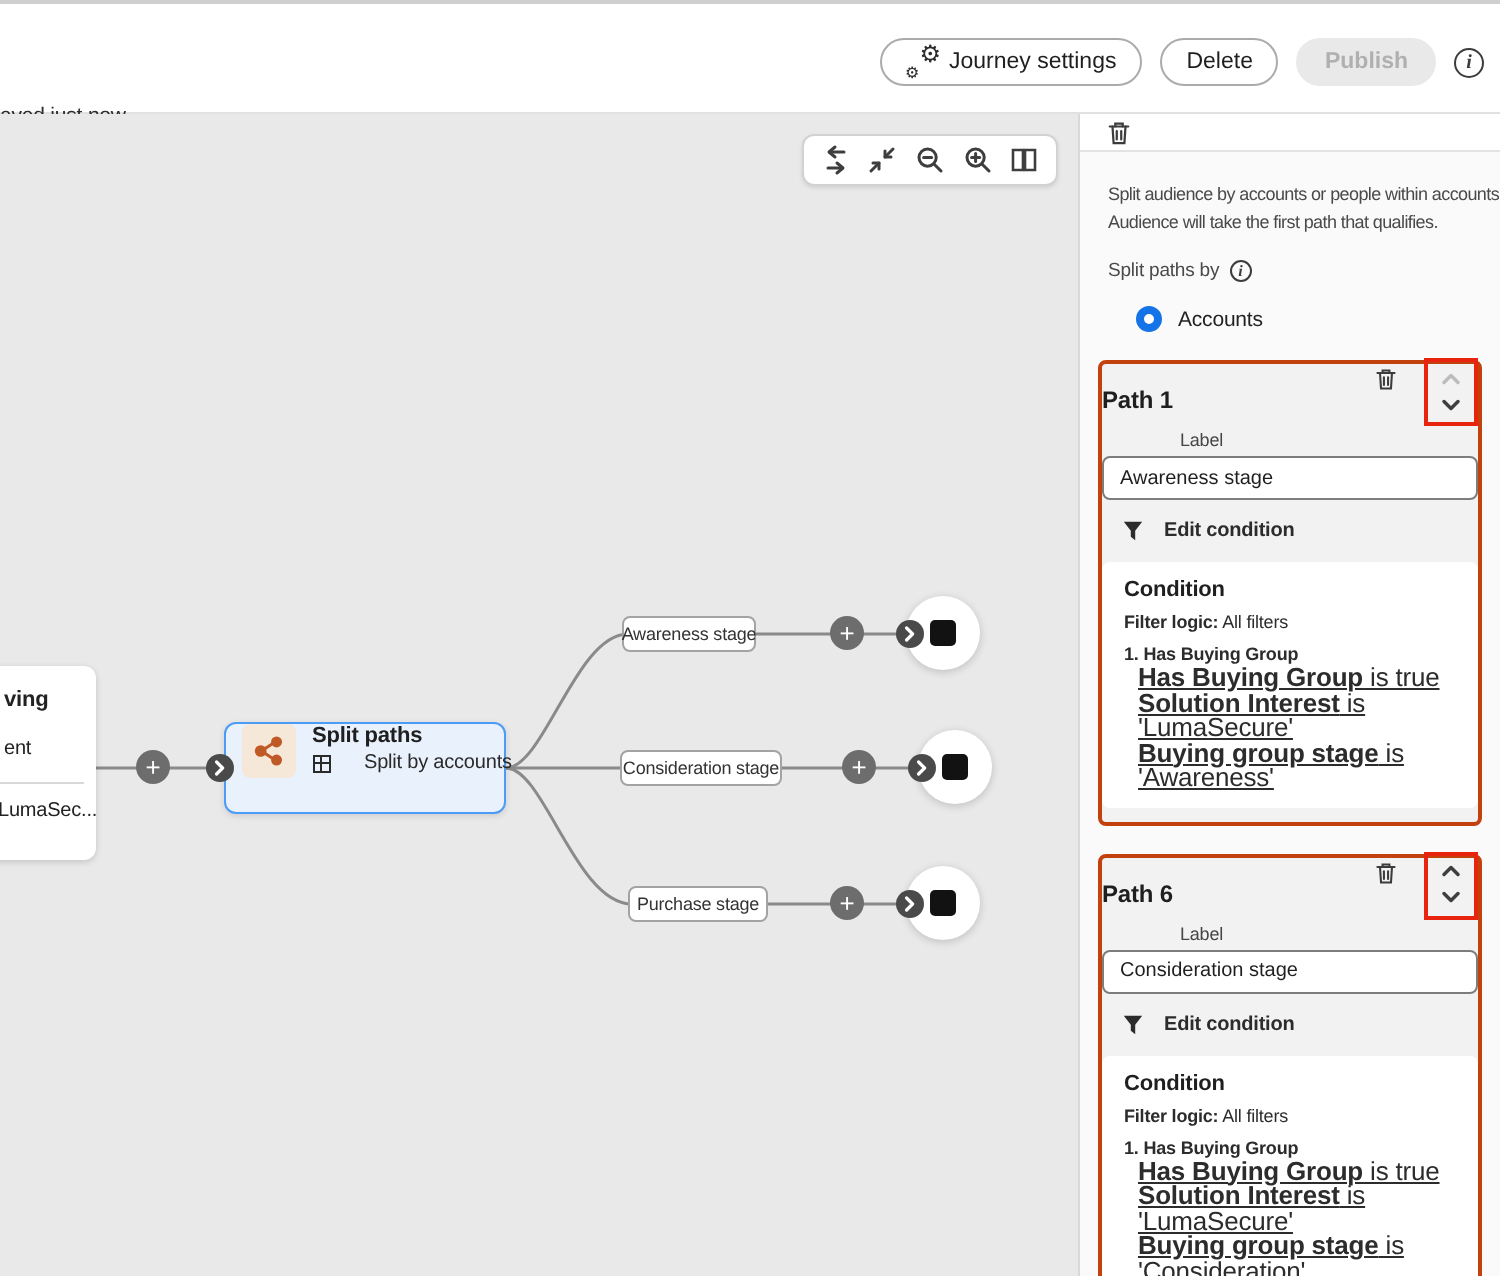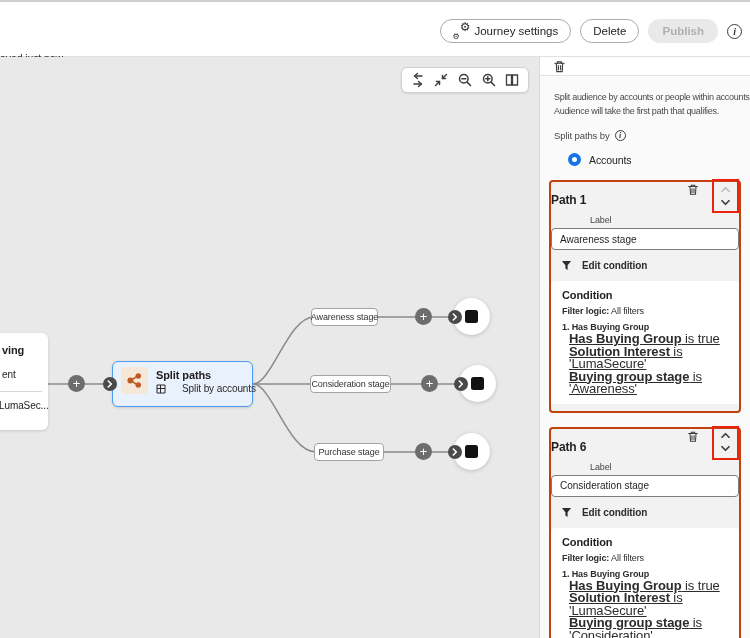--- a/index.html
+++ b/index.html
@@ -63,21 +63,21 @@
     background:#6d6d6d; color:#fff; display:flex; align-items:center; justify-content:center;
     font-size:13px; line-height:1; z-index:3; cursor:pointer; padding-bottom:1px;
   }
   .port {
     position:absolute; width:14px; height:14px; border-radius:50%;
     background:#4a4a4a; display:flex; align-items:center; justify-content:center; z-index:3;
   }
   .split-node {
     position:absolute; left:112px; top:304px; width:141px; height:46px;
     background:#e9f1fc; border:1.5px solid #4c9bf5; border-radius:6px;
-    display:flex; align-items:flex-end; padding:12px 8px; gap:8px;
+    display:flex; align-items:flex-start; padding:0 8px; gap:8px;
     box-shadow:0 1px 3px rgba(0,0,0,.12); z-index:2; cursor:pointer;
   }
   .split-icon-box { width:27px; height:27px; border-radius:4px; background:#f6e8d9; display:flex; align-items:center; justify-content:center; flex:0 0 auto; }
   .split-title { font-size:11px; font-weight:bold; color:#1f1f1f; white-space:nowrap; }
   .split-sub { display:flex; align-items:center; gap:16px; font-size:10px; color:#2a2a2a; margin-top:2px; white-space:nowrap; }
 
   .pill {
     position:absolute; height:18px; background:#fff; border:1px solid #a3a3a3; border-radius:4px;
     display:flex; align-items:center; justify-content:center;
     font-size:9px; color:#333; padding:0 6px; white-space:nowrap; z-index:2;

